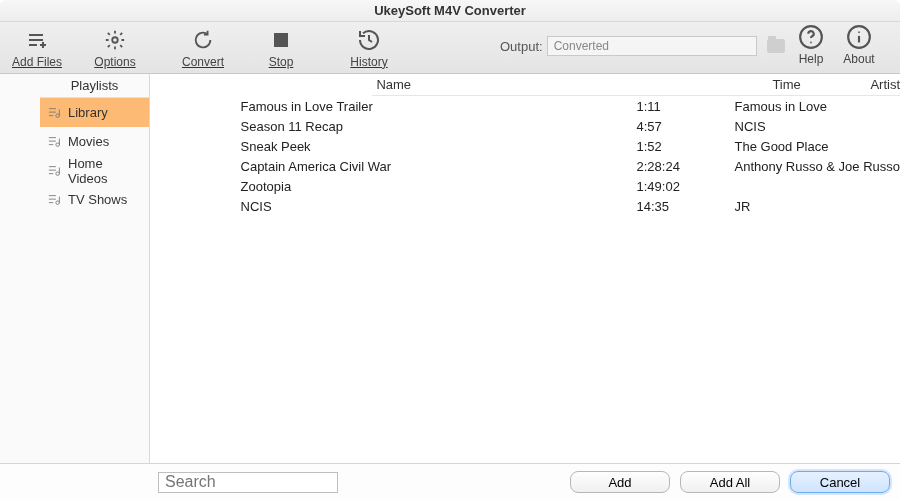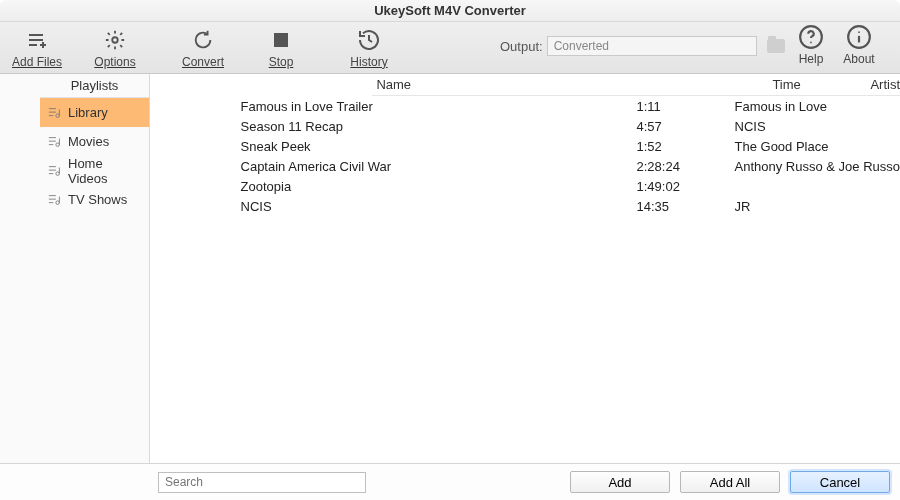--- a/index.html
+++ b/index.html
@@ -156,34 +156,34 @@
   }
   .bottom {
     height: 36px;
     display: flex;
     align-items: center;
     padding: 0 10px;
     background: #fdfdfd;
   }
   .search-box {
     margin-left: 148px;
-    width: 208px;
+    width: 180px;
     height: 21px;
     border: 1px solid #bfbfbf;
-    font-size: 12px;
+    font-size: 16px;
     padding: 0 6px;
     color: #888;
   }
   .spacer { flex: 1; }
   .mac-btn {
     min-width: 100px;
     height: 22px;
     border: 1px solid #b7b7b7;
     background: linear-gradient(#fefefe,#f0f0f0);
-    border-radius: 2px;
+    border-radius: 8px;
     font-size: 13px;
     margin-left: 10px;
     cursor: default;
     padding: 0 12px;
   }
   .mac-btn.primary {
     border-color: #6fa9e8;
     background: linear-gradient(#e6f1ff,#cfe4ff);
     box-shadow: 0 0 0 2px rgba(90,160,255,0.25);
   }

